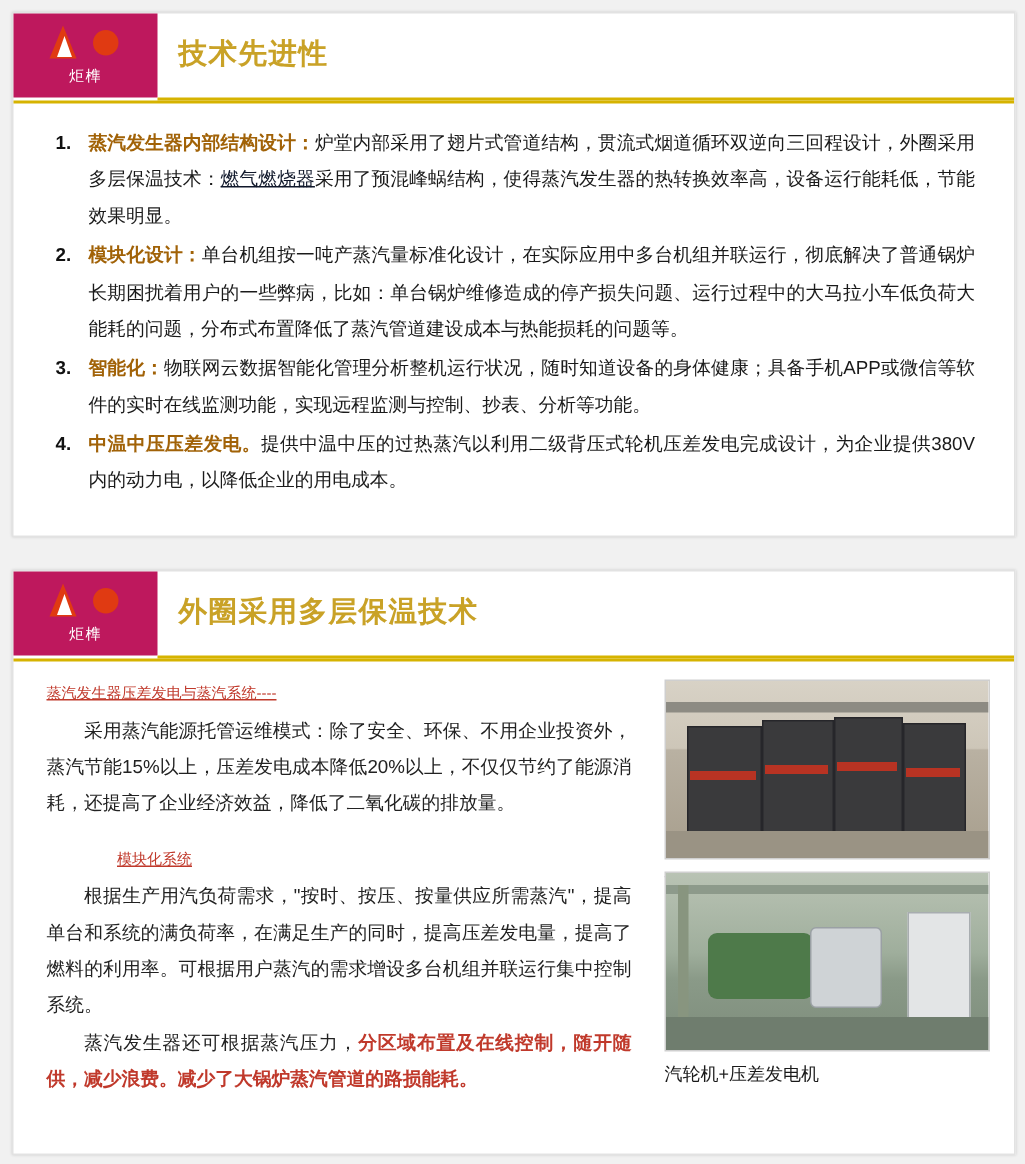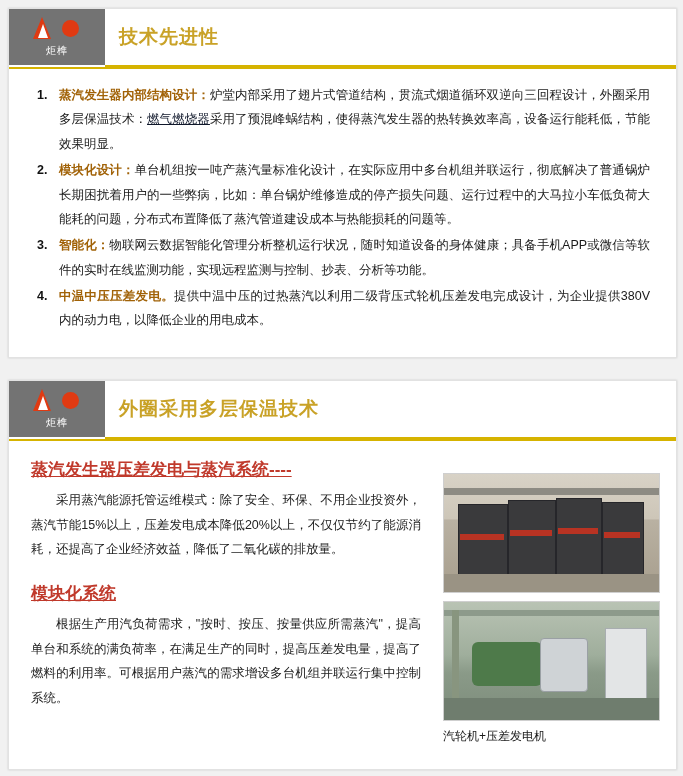--- a/index.html
+++ b/index.html
@@ -38,21 +38,21 @@
   .header {
     position: relative;
     height: 58px;
     border-bottom: 2px solid #d6b300;
   }
   .logo-box {
     position: absolute;
     left: 0; top: 0;
     width: 96px;
     height: 56px;
-    background: #737373;
+    background: #be185d;
     display: flex;
     flex-direction: column;
     align-items: center;
     justify-content: center;
   }
   .logo-mark {
     width: 56px;
     height: 26px;
     position: relative;
   }
@@ -153,41 +153,40 @@
     padding: 12px 18px 10px 22px;
     height: 310px;
   }
   .col-left {
     width: 390px;
     font-size: 12.5px;
     line-height: 1.95;
   }
   .sub-head {
     color: #c0392b;
-    font-weight: bold;
+    font-weight: normal;
     text-decoration: underline;
     margin: 0 0 2px 0;
-    font-size: 17px;
-  }
-  .sub-head.second { margin-top: 16px; }
+    font-size: 10px;
+  }
+  .sub-head.second { margin-top: 16px; margin-left: 47px; }
   .para {
     margin: 0;
     text-indent: 2em;
     text-align: justify;
   }
   .hl {
     color: #c0392b;
     font-weight: bold;
   }
 
   
   .photo-wrap {
     position: absolute;
     width: 215px;
-    margin-top: 20px;
   }
   .photo-1 { right: 18px; top: 12px; }
   .photo-2 { right: 18px; top: 140px; }
   .photo {
     width: 215px;
     height: 118px;
     border: 1px solid #cfcfcf;
     position: relative;
     overflow: hidden;
   }
@@ -332,20 +331,21 @@
     </div>
 
     <div class="body-2">
 
       <div class="col-left">
         <p class="sub-head">蒸汽发生器压差发电与蒸汽系统----</p>
         <p class="para">采用蒸汽能源托管运维模式：除了安全、环保、不用企业投资外，蒸汽节能15%以上，压差发电成本降低20%以上，不仅仅节约了能源消耗，还提高了企业经济效益，降低了二氧化碳的排放量。</p>
 
         <p class="sub-head second">模块化系统</p>
         <p class="para">根据生产用汽负荷需求，"按时、按压、按量供应所需蒸汽"，提高单台和系统的满负荷率，在满足生产的同时，提高压差发电量，提高了燃料的利用率。可根据用户蒸汽的需求增设多台机组并联运行集中控制系统。</p>
+        <p class="para"><span>蒸汽发生器还可根据蒸汽压力，</span><span class="hl">分区域布置及在线控制，随开随供，减少浪费。减少了大锅炉蒸汽管道的路损能耗。</span></p>
       </div>
 
       <div class="photo-wrap photo-1">
         <div class="photo">
           <div class="ph1-bg"></div>
           <div class="ph1-pipe"></div>
           <div class="ph1-unit ph1-u1"></div>
           <div class="ph1-unit ph1-u2"></div>
           <div class="ph1-unit ph1-u3"></div>
           <div class="ph1-unit ph1-u4"></div>

